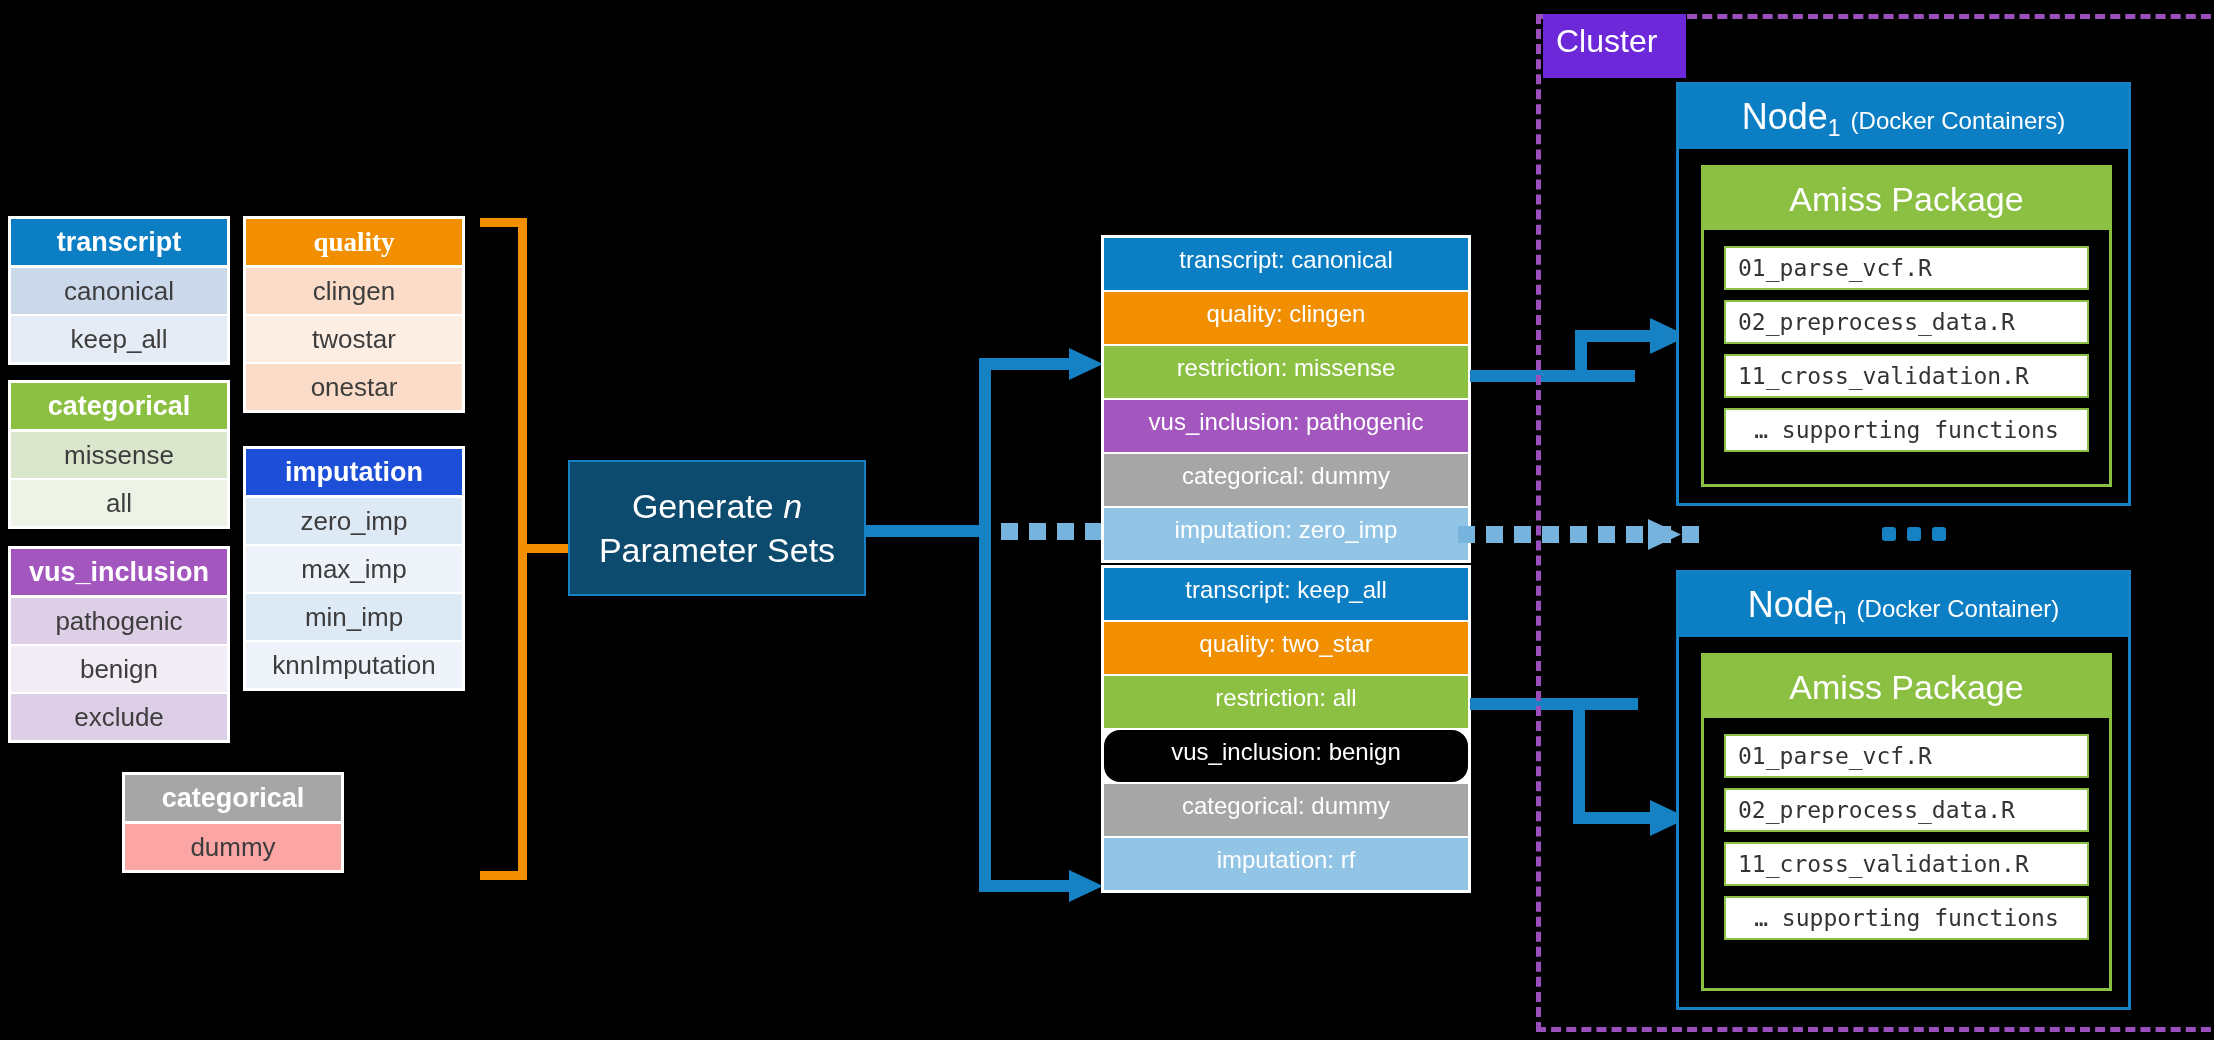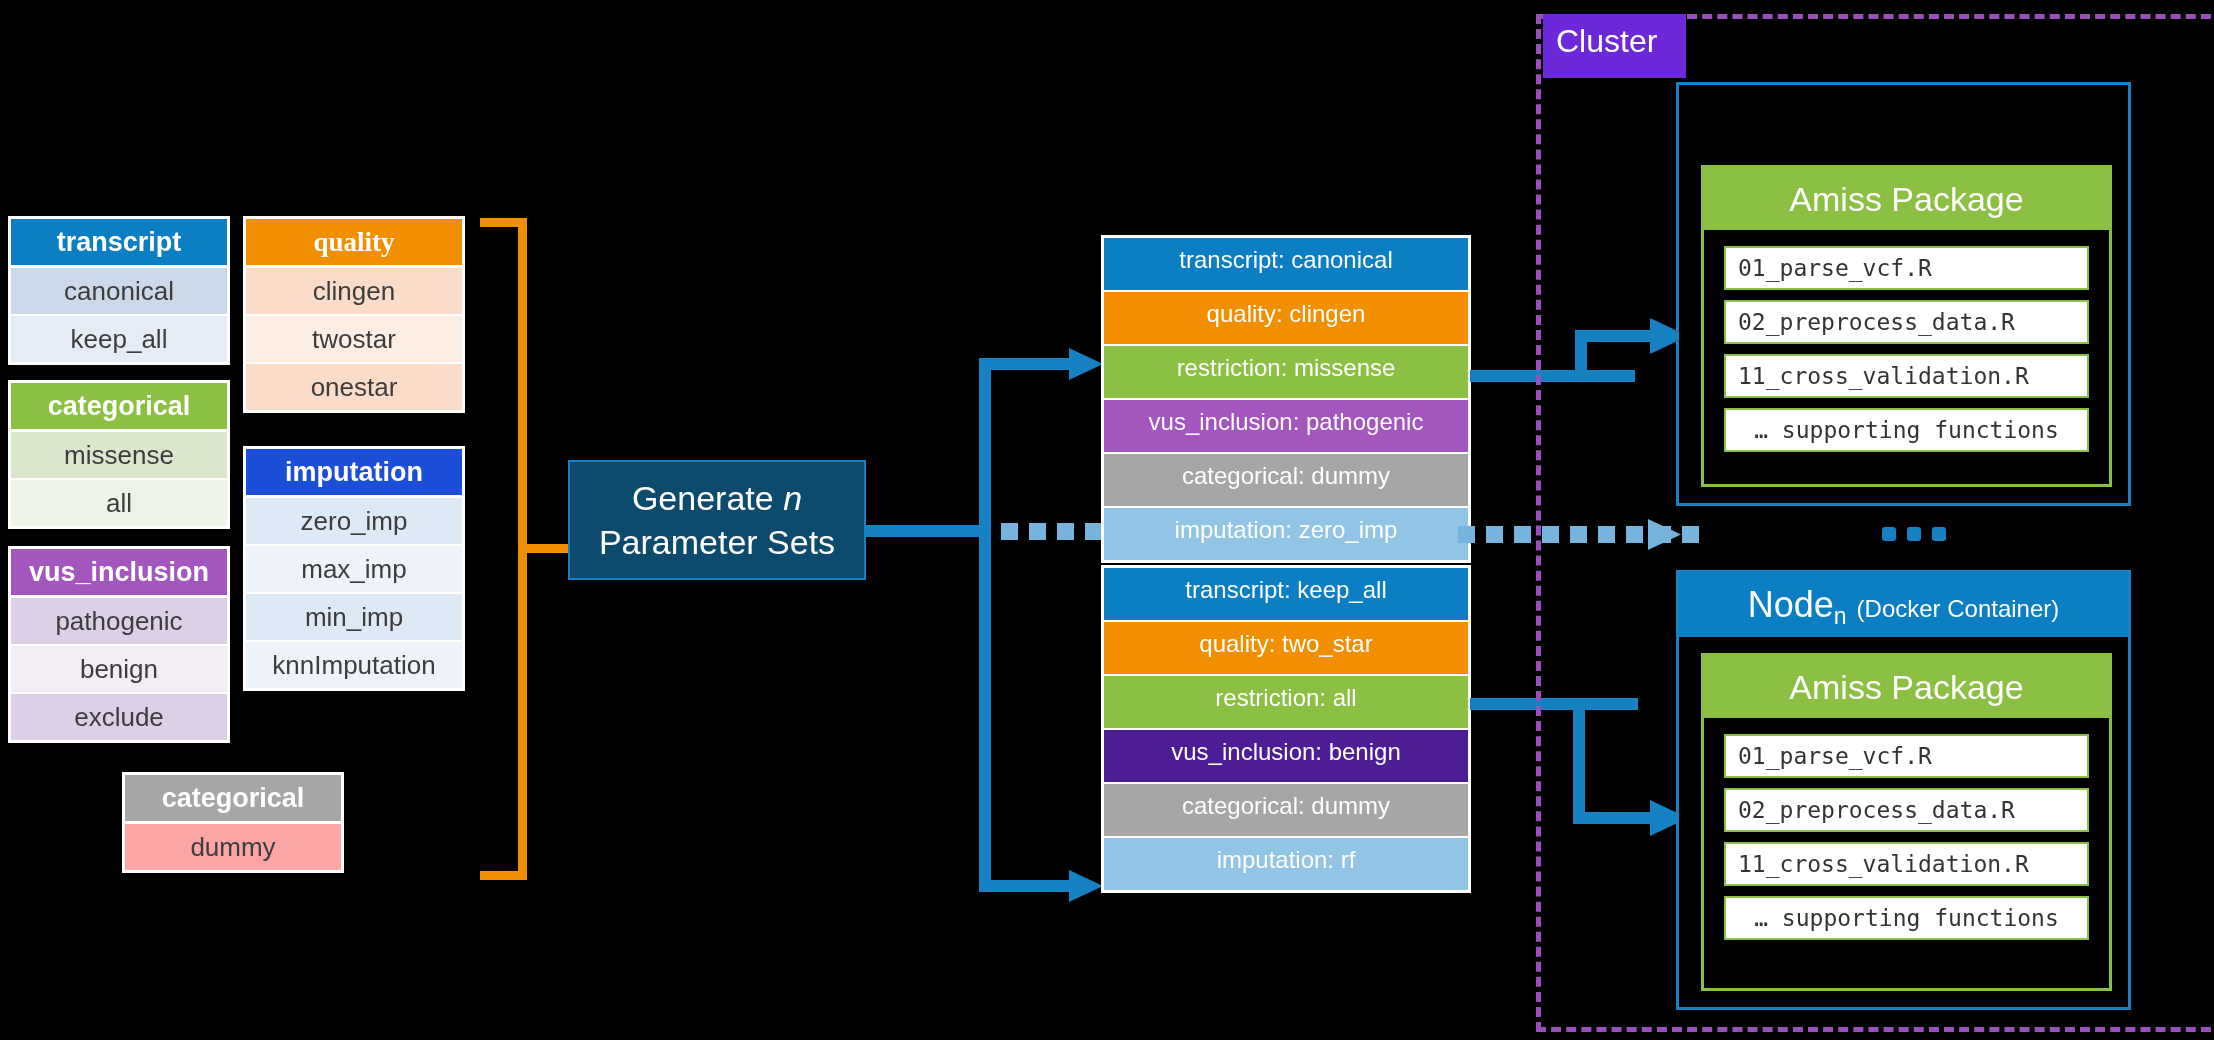--- a/index.html
+++ b/index.html
@@ -12,21 +12,21 @@
   .ptable .hdr{
       color:#fff;font-weight:bold;text-align:center;
       font-size:27px;line-height:46px;height:46px;margin-bottom:3px;}
   .ptable .row{
       color:#3d3d3d;text-align:center;font-size:26px;line-height:46px;height:46px;
       margin-bottom:2px;}
   .ptable .row:last-child{margin-bottom:0;}
 
   
   #gen-box{
-      left:568px;top:460px;width:298px;height:120px;
+      left:568px;top:460px;width:298px;height:136px;
       background:#0c4b6e;border:2px solid #1682c4;
       color:#fff;display:flex;align-items:center;justify-content:center;
       text-align:center;font-size:34px;line-height:44px;font-weight:400;}
   #gen-box i{font-style:italic;}
 
   
   .pset{position:absolute;background:#fff;padding:3px;box-sizing:border-box;width:370px;}
   .pset .prow{
       color:#fff;text-align:center;font-size:24px;line-height:44px;height:52px;
       margin-bottom:2px;}
@@ -156,21 +156,21 @@
       <div class="prow" style="background: rgb(242, 143, 0);">quality: clingen</div>
       <div class="prow" style="background: rgb(140, 192, 67);">restriction: missense</div>
       <div class="prow" style="background: rgb(164, 86, 191);">vus_inclusion: pathogenic</div>
       <div class="prow" style="background: rgb(166, 166, 166);">categorical: dummy</div>
       <div class="prow" style="background: rgb(146, 196, 230);">imputation: zero_imp</div>
     </div>
     <div class="pset" style="left: 1101px; top: 565px;">
       <div class="prow" style="background: rgb(11, 126, 196);">transcript: keep_all</div>
       <div class="prow" style="background: rgb(242, 143, 0);">quality: two_star</div>
       <div class="prow" style="background: rgb(140, 192, 67);">restriction: all</div>
-      <div class="prow" style="background: #4c1d95;">vus_inclusion: benign</div>
+      <div class="prow" style="background: #000000; border-radius: 16px;">vus_inclusion: benign</div>
       <div class="prow" style="background: rgb(166, 166, 166);">categorical: dummy</div>
       <div class="prow" style="background: rgb(146, 196, 230);">imputation: rf</div>
     </div>
   </div>
 
 <div>
   <div class="dots" style="left:1458px;top:526px;">
     <span></span>
       <span></span>
       <span></span>
@@ -199,20 +199,21 @@
   <div class="bar" style="left:1573px;top:812px;width:97px;height:12px;background:#1682c4;"></div>
   <div class="abs" style="left:1650px;top:800px;width:38px;height:36px;
               background:#1682c4;clip-path:polygon(0 0,100% 50%,0 100%);"></div>
 </div>
 
 <div class="abs" id="cluster-box"></div>
 <div class="abs" id="cluster-label">Cluster</div>
 
 <div id="nodes-host">
     <div class="node abs" style="left: 1676px; top: 82px; width: 455px; height: 424px;">
+      <div class="node-hdr"><span>Node</span><sub>1</sub> <span class="small">(Docker Containers)</span></div>
       <div class="pkg" style="left: 22px; top: 80px; width: 405px; height: 316px;">
         <div class="pkg-hdr">Amiss Package</div>
         <div class="filelist">
           <div class="file">01_parse_vcf.R</div>
           <div class="file">02_preprocess_data.R</div>
           <div class="file">11_cross_validation.R</div>
           <div class="file center">… supporting functions</div>
         </div>
       </div>
     </div>

